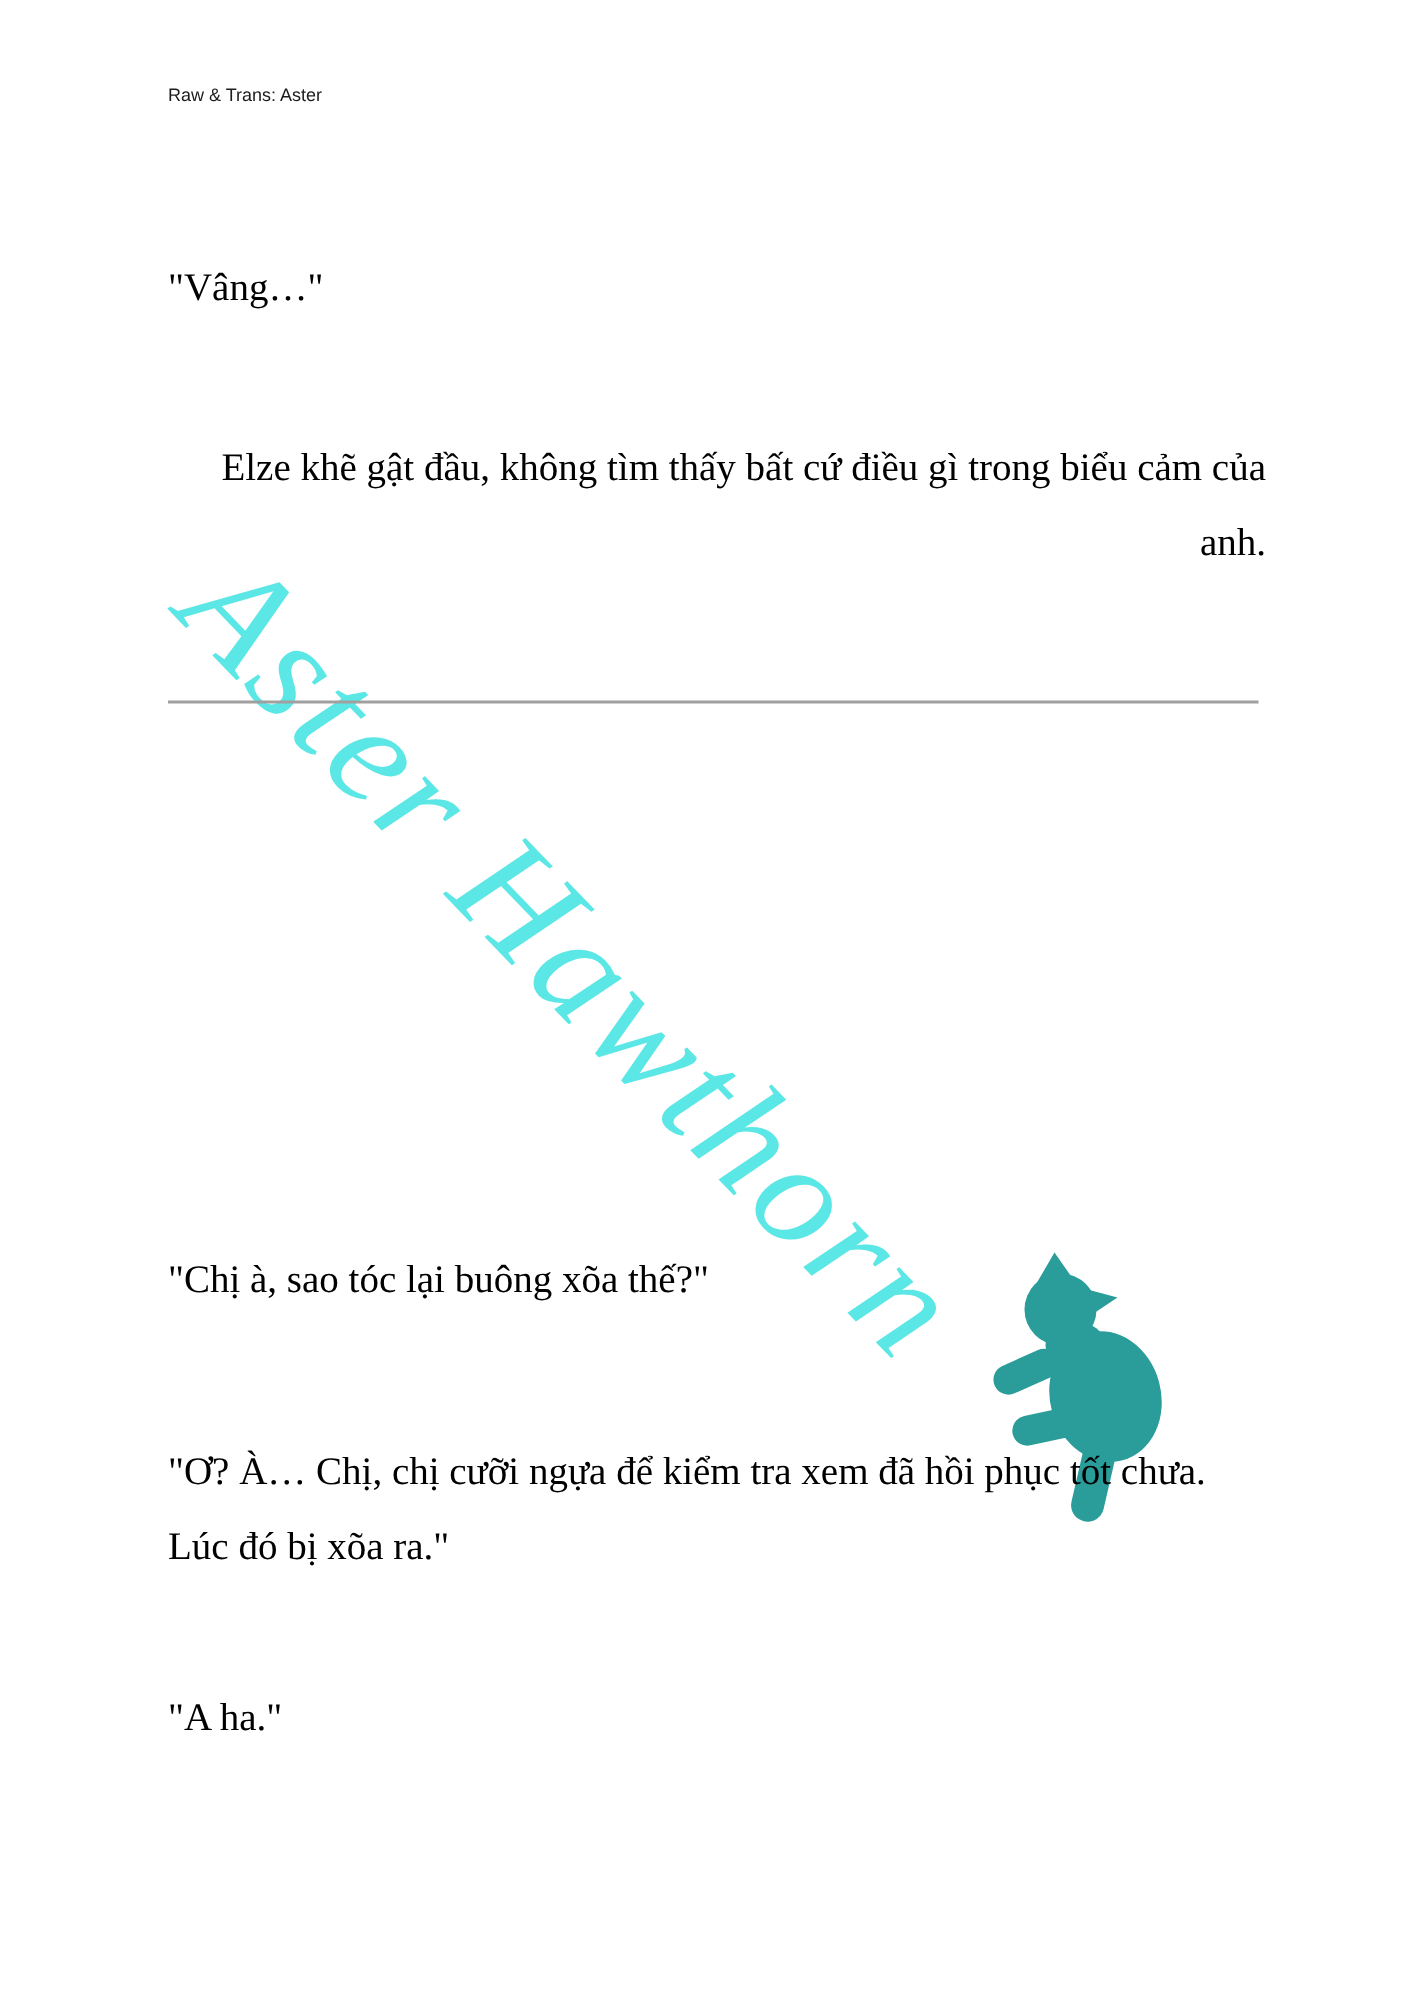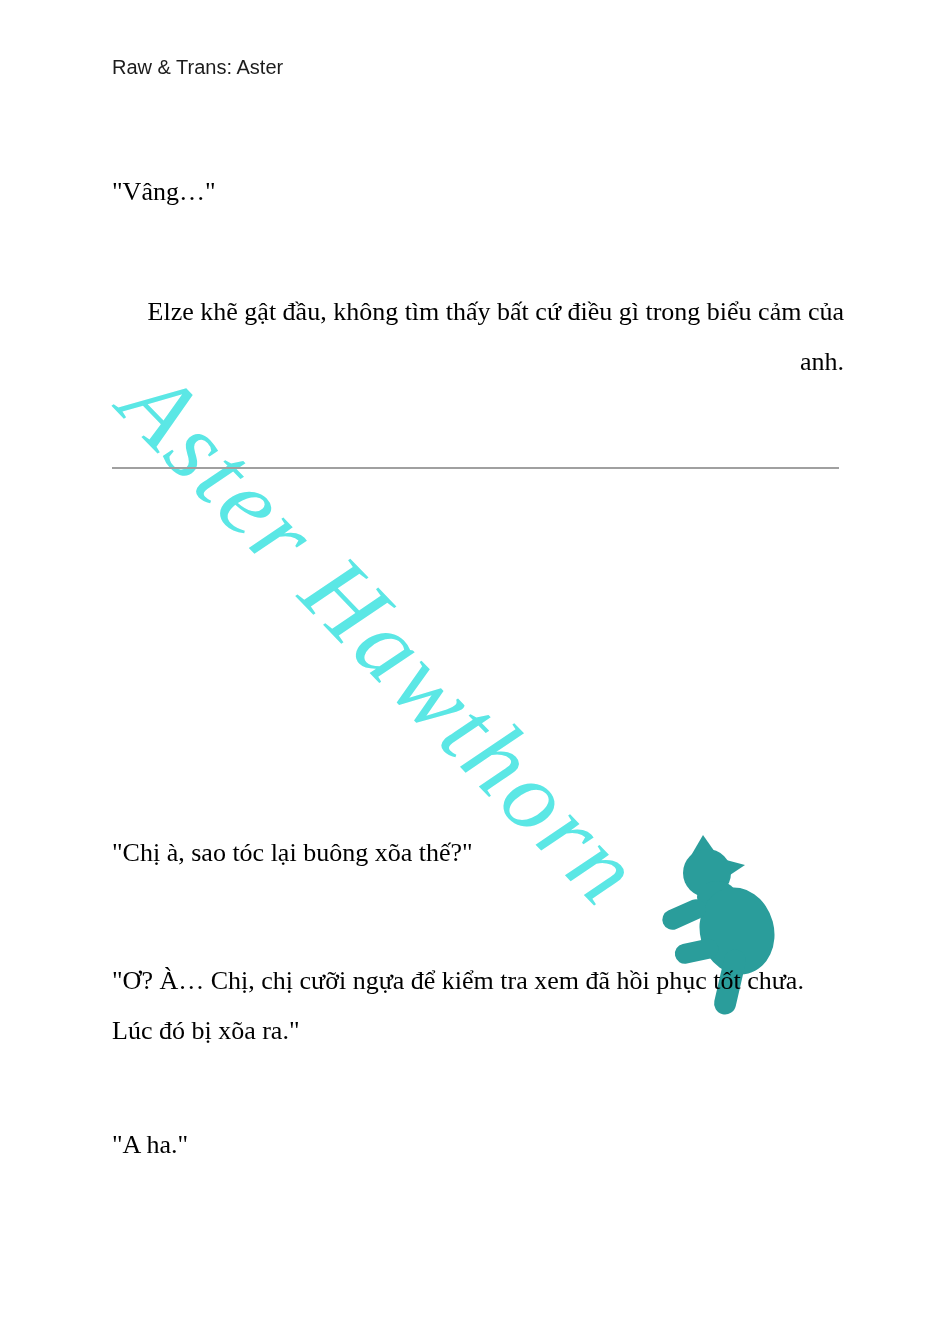--- a/index.html
+++ b/index.html
@@ -17,21 +17,21 @@
   }
   .page {
     position: absolute;
     inset: 0;
   }
   .doc-header {
     position: absolute;
     left: 112px;
     top: 56px;
     font-family: "Liberation Sans", sans-serif;
-    font-size: 20px;
+    font-size: 12px;
     color: #1c1c1c;
     z-index: 3;
   }
   .watermark {
     position: absolute;
     left: 175px;
     top: 352px;
     font-family: "Liberation Serif", serif;
     font-style: italic;
     font-size: 100px;

